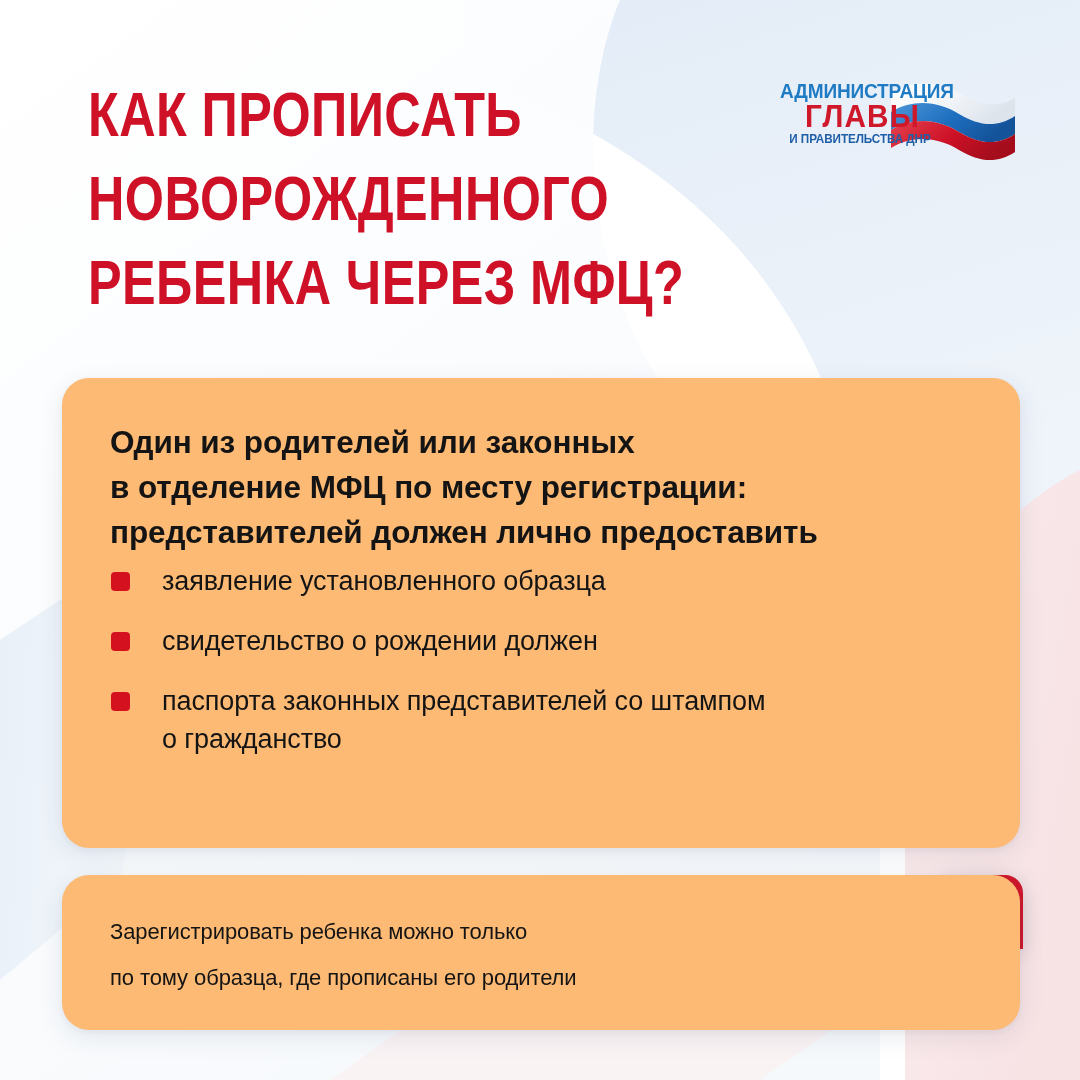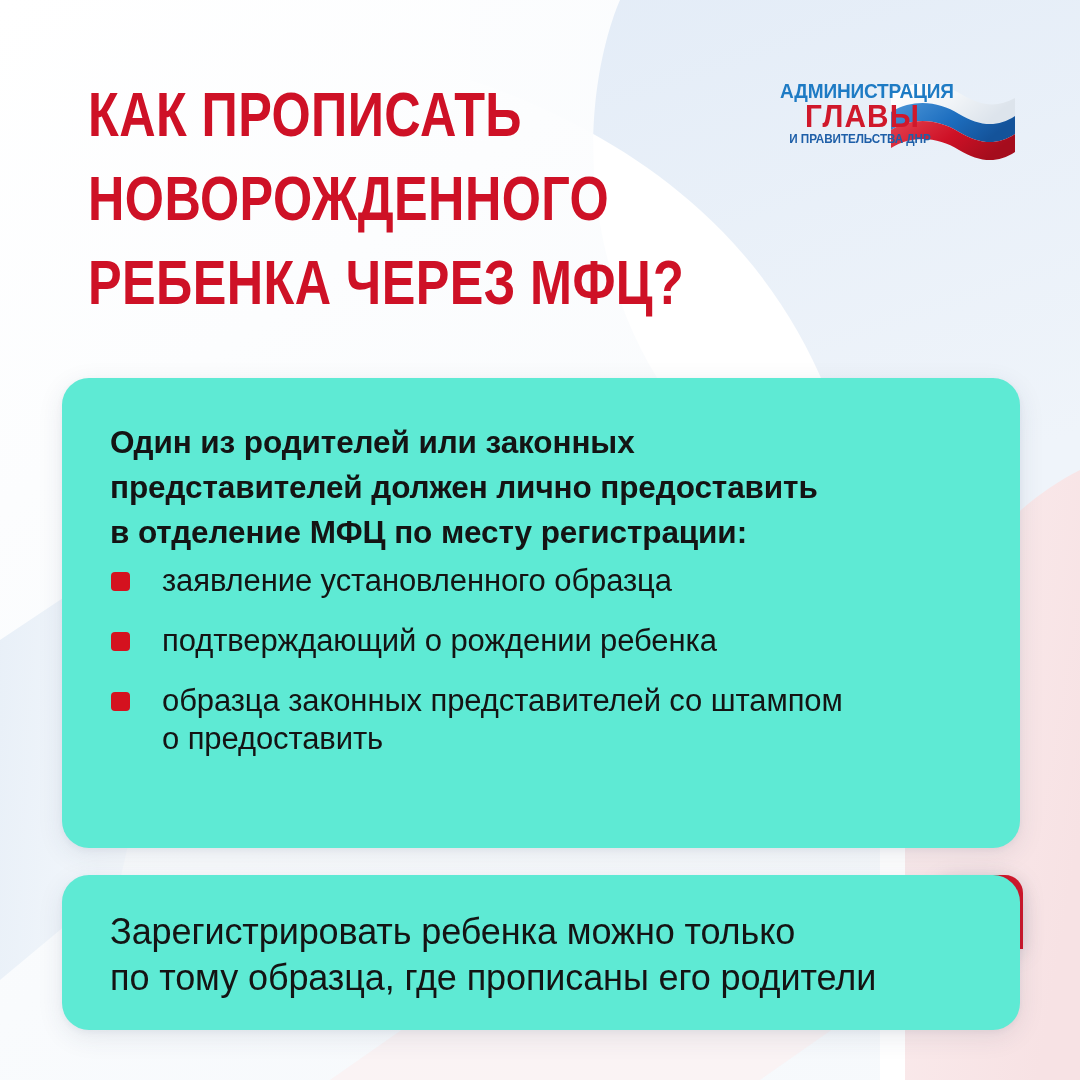--- a/index.html
+++ b/index.html
@@ -50,21 +50,21 @@
   .lg-l3 {
     display:block; color:#1E5FA8; font-weight:bold;
     font-size:12.6px; line-height:15px; letter-spacing:-0.1px;
     transform:scaleX(0.93); transform-origin:left top; white-space:nowrap;
   }
   #logo-flag { position:absolute; left:105px; top:-8px; }
 
   
   .card {
     position:absolute;
-    background:#5eead4;
+    background:#fdba74;
     border-radius:27px;
     box-shadow:0 7px 26px rgba(40,60,90,0.10), 0 2px 6px rgba(40,60,90,0.05);
     z-index:4;
   }
   #card-main { left:62px; top:378px; width:958px; height:470px; }
   #card-note { left:62px; top:875px; width:958px; height:155px; }
 
   #intro {
     position:absolute;
     left:48px; top:42px; width:880px;
@@ -75,40 +75,40 @@
     letter-spacing:-0.1px;
   }
   #intro span { display:block; white-space:nowrap; }
 
   #doc-list { position:absolute; left:48px; top:184px; width:890px; }
   .doc-item {
     position:relative;
     padding-left:52px;
     margin-bottom:22px;
     color:#141414;
-    font-size:31px;
+    font-size:27px;
     line-height:38px;
     letter-spacing:-0.1px;
   }
   .doc-item:last-child { margin-bottom:0; }
   .doc-bullet {
     position:absolute;
     left:1px; top:10px;
     width:19px; height:19px;
     background:#D4121F;
     border-radius:4px;
   }
   .doc-item span.txt { display:block; }
   .doc-item span.txt em { font-style:normal; display:block; }
 
   #note-text {
     position:absolute;
     left:48px; top:34px; width:870px;
     color:#141414;
-    font-size:36px;
+    font-size:22px;
     line-height:46px;
     letter-spacing:-0.1px;
   }
   #note-text span { display:block; white-space:nowrap; }
 
   
   #warn-badge {
     position:absolute;
     left:939px; top:875px;
     width:84px; height:74px;
@@ -192,41 +192,41 @@
       <span class="lg-l2">ГЛАВЫ</span>
       <span class="lg-l3">И ПРАВИТЕЛЬСТВА ДНР</span>
     </div>
   </div>
 </div>
 
 <div id="card-main" class="card">
 
   <div id="intro">
     <span>Один из родителей или законных</span>
+    <span>в отделение МФЦ по месту регистрации:</span>
     <span>представителей должен лично предоставить</span>
-    <span>в отделение МФЦ по месту регистрации:</span>
   </div>
 
   <ul id="doc-list" style="list-style:none;">
 
     <li class="doc-item">
       <span class="doc-bullet"></span>
       <span class="txt">заявление установленного образца</span>
     </li>
 
     <li class="doc-item">
       <span class="doc-bullet"></span>
-      <span class="txt">подтверждающий о рождении ребенка</span>
+      <span class="txt">свидетельство о рождении должен</span>
     </li>
 
     <li class="doc-item">
       <span class="doc-bullet"></span>
       <span class="txt">
-        <em>образца законных представителей со штампом</em>
-        <em>о предоставить</em>
+        <em>паспорта законных представителей со штампом</em>
+        <em>о гражданство</em>
       </span>
     </li>
 
 
   </ul>
 </div>
 
 <svg id="warn-badge" viewBox="0 0 84 74">
   <path fill="#D0182B" d="M14,0 H66 C76,0 84,8 84,18 V74 H18 C8,74 0,66 0,56 V14 C0,6 6,0 14,0 Z"></path>
   <rect x="37" y="15" width="11" height="28" rx="4" fill="#FFFFFF"></rect>

